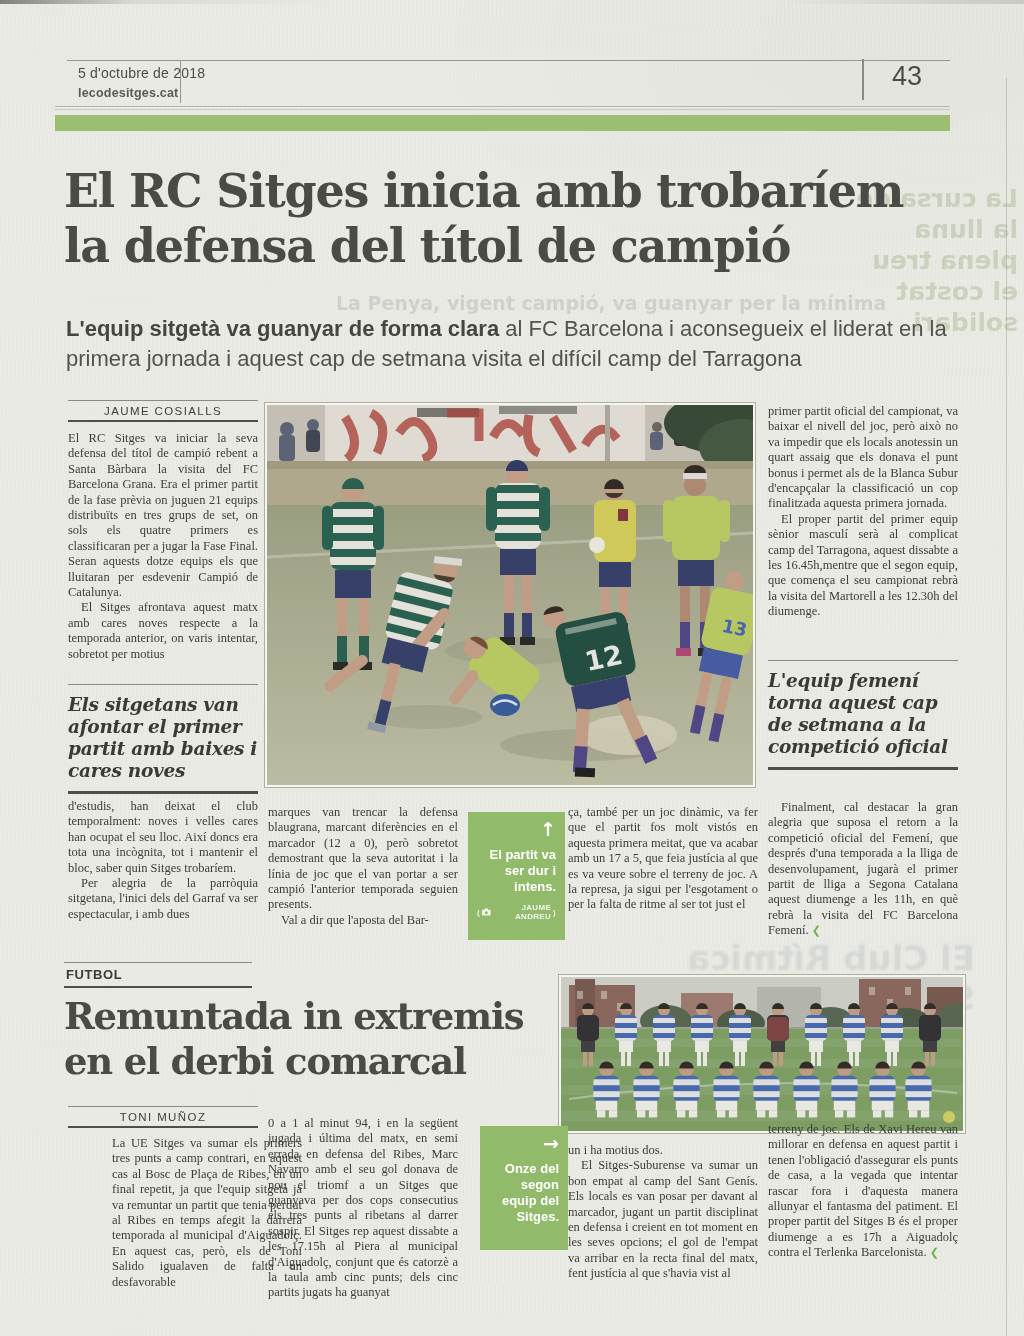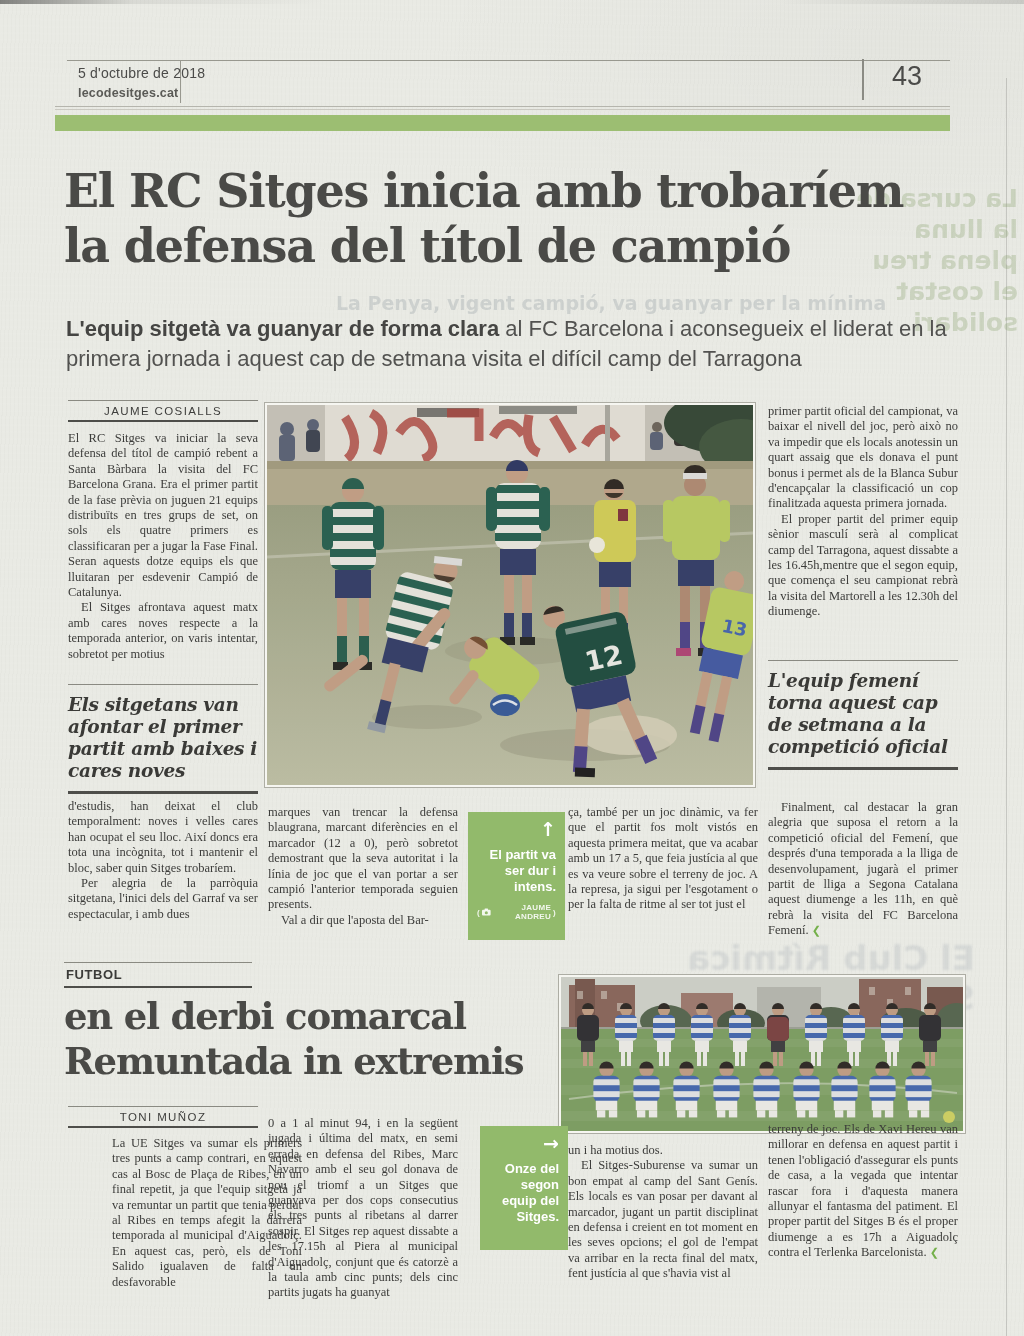--- a/index.html
+++ b/index.html
@@ -333,22 +333,22 @@
     <p class="ind"><span>Finalment, cal destacar la gran alegria que suposa el retorn a la competició oficial del Femení, que després d'una temporada a la lliga de desenvolupament, jugarà el primer partit de lliga a Segona Catalana aquest diumenge a les 11h, en què rebrà la visita del FC Barcelona Femení.</span> <span class="endmark">❮</span></p>
   </div>
 
   <div class="abs" style="left:52px;top:962px;width:188px;margin-left:12px;">
     <div class="rule-thin"></div>
     <div class="kicker">FUTBOL</div>
     <div class="rule-thick"></div>
   </div>
 
   <div class="abs headline a2-headline">
+    <span>Remuntada in extremis</span>
     <span>en el derbi comarcal</span>
-    <span>Remuntada in extremis</span>
   </div>
 
   <div class="abs photo" style="left:558px;top:974px;width:408px;height:160px;">
     <svg width="402" height="154" viewBox="0 0 402 154" preserveAspectRatio="none">
       <defs>
         <pattern id="bw" width="8" height="10" patternUnits="userSpaceOnUse">
           <rect width="8" height="10" fill="#dfe3e8"></rect>
             <rect width="8" height="5" fill="#3a67c2"></rect>
         </pattern>
         <symbol id="ps" viewBox="0 0 26 64">

